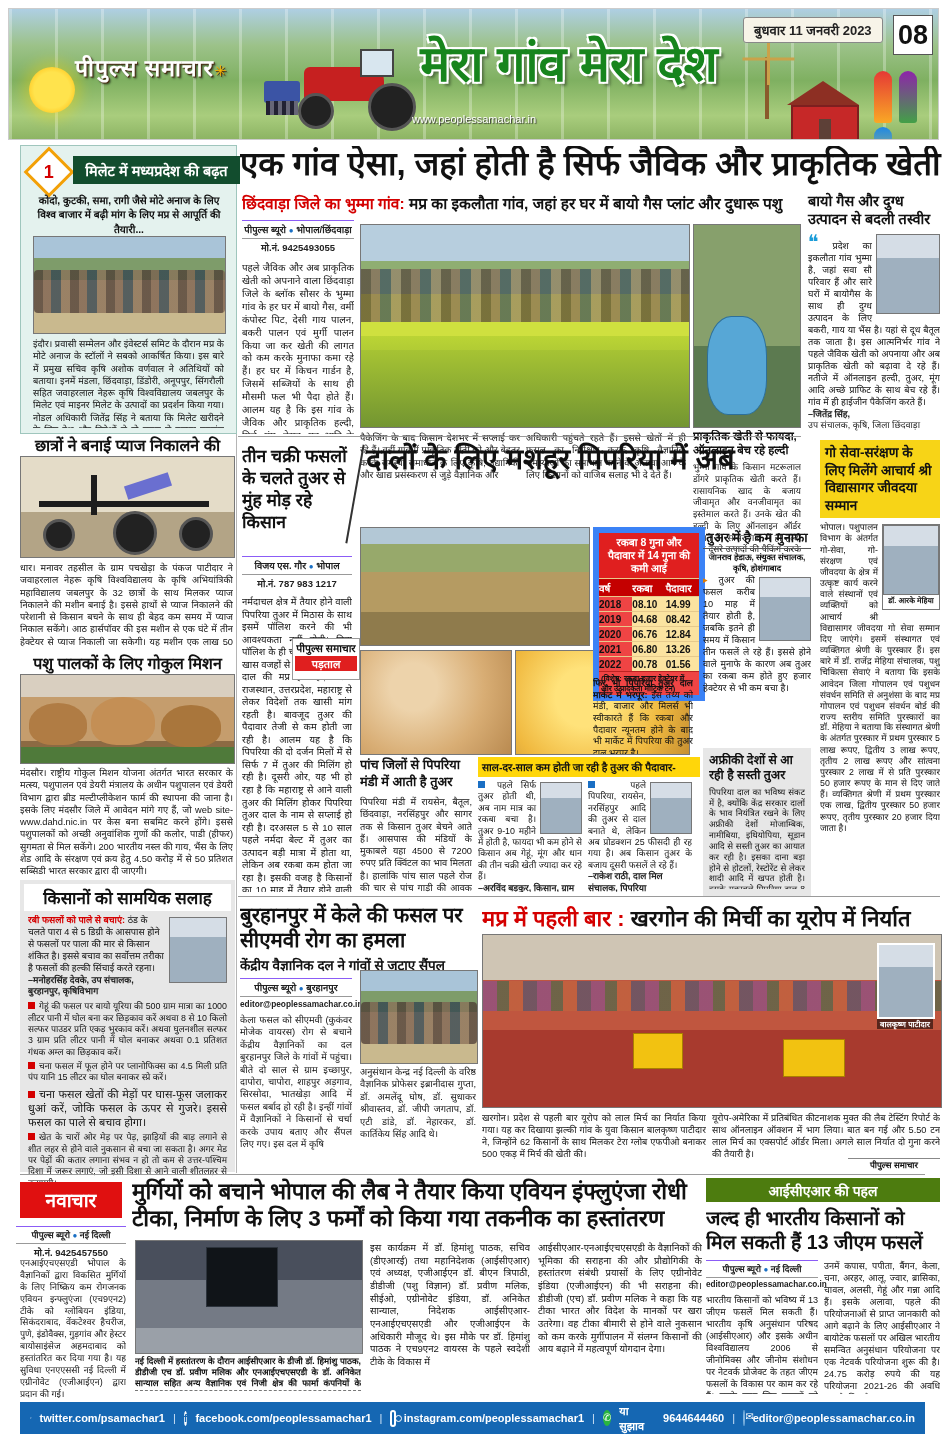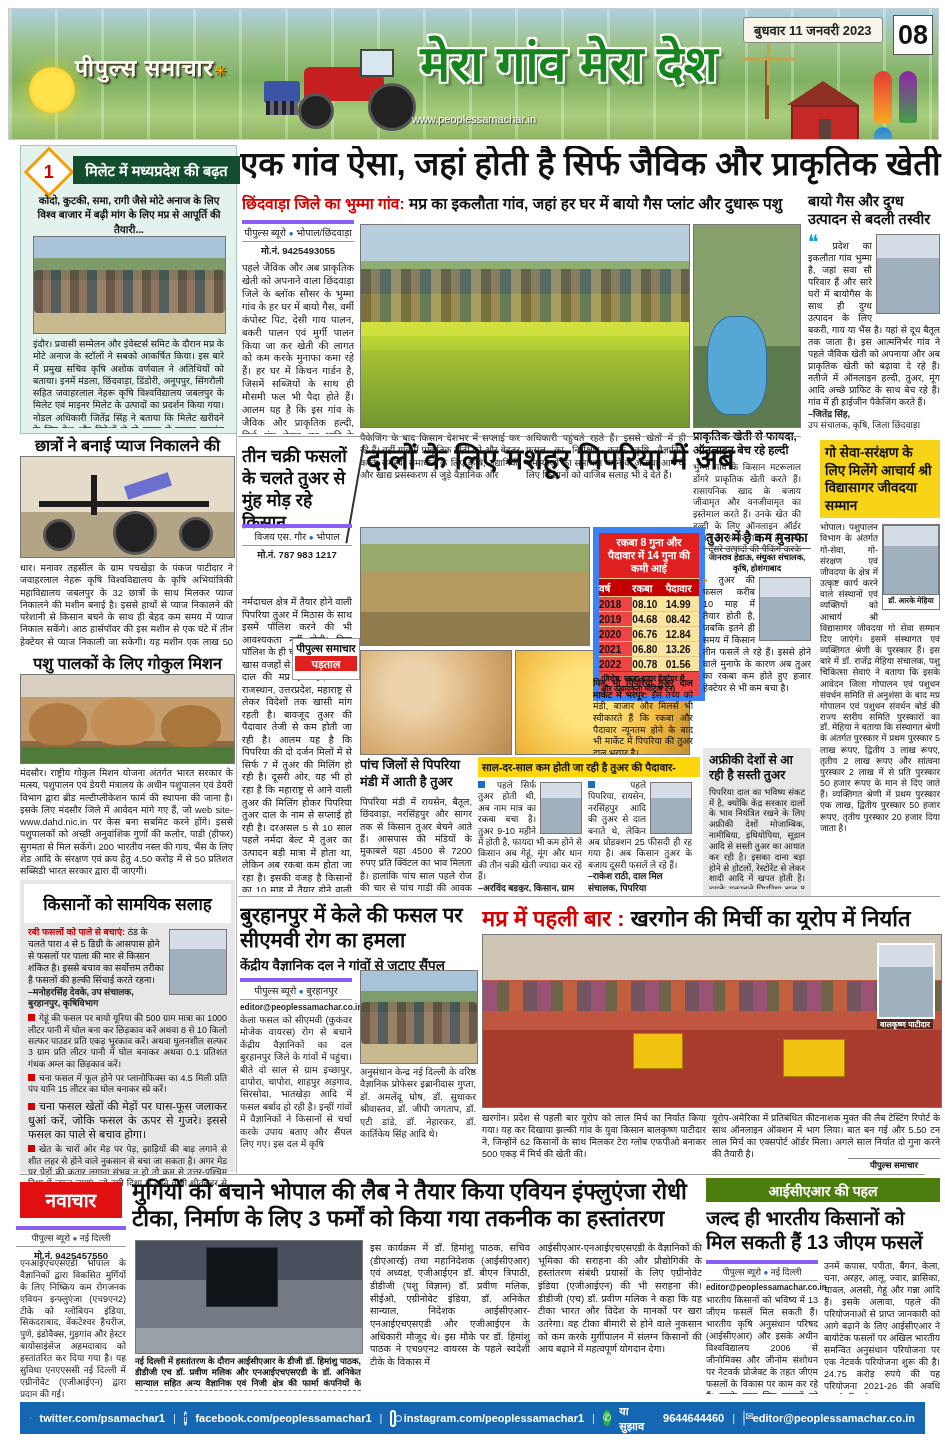--- a/index.html
+++ b/index.html
@@ -52,21 +52,21 @@
   .ph-chili{background:linear-gradient(180deg,#cfc5b4 0 26%,#c0563f 26% 55%,#a83a2e 55% 100%);}
   .crate{position:absolute;background:#f2c211;border:1px solid #a97f00;}
   .ph-group{background:linear-gradient(180deg,#494f5c 0 35%,#747a85 35% 78%,#9aa0a8 78% 100%);}
   .banner-dark{position:absolute;background:#101418;border:1px solid #2c333c;}
   .ph-portrait{background:linear-gradient(180deg,#d5dde6 0 30%,#9fb0bf 30% 100%);}
   .ph-drum{background:linear-gradient(180deg,#87a06c 0 60%,#5c7a50 60% 100%);}
   .drum{position:absolute;left:12%;top:45%;width:55%;height:48%;background:#57a7d6;border-radius:40% 40% 35% 35%;border:1px solid #2d6f99;}
 
   
   .kick-red{color:#d40000;}
-  .byline{font-size:9.5px;font-weight:normal;color:#222;border-top:4px solid #8b5cf6;border-bottom:1px solid #999;padding:2px 0;}
+  .byline{font-size:9.5px;font-weight:bold;color:#222;border-top:1px solid #8b5cf6;border-bottom:1px solid #999;padding:2px 0;}
   .phone{font-size:9.5px;font-weight:bold;color:#222;padding-top:2px;}
   .dot{color:#1a6fc4;font-size:8px;}
   .body-txt{font-size:9.8px;line-height:1.32;color:#141414;}
   .sig{font-size:9px;font-weight:bold;text-align:left;color:#222;}
   .red-sq{display:inline-block;width:7px;height:7px;background:#d40000;margin-right:4px;}
   .blue-sq{display:inline-block;width:7px;height:7px;background:#1a6fc4;margin-right:4px;}
   .quote-glyph{color:#1a9cd8;font-size:20px;line-height:1;}
   .float-portrait{float:right;margin:2px 0 2px 4px;border:1px solid #777;position:relative;}
 
   
@@ -182,21 +182,21 @@
     <div class="photo ph-cows" style="left:0;top:22px;width:213px;height:88px;">
       <div class="cow-patch" style="left:8px;top:28px;width:58px;height:42px;"></div>
       <div class="cow-patch" style="left:70px;top:22px;width:64px;height:48px;background:#c48f55;"></div>
       <div class="cow-patch" style="left:140px;top:30px;width:60px;height:42px;background:#a9763c;"></div>
       <div class="abs" style="left:0;bottom:0;width:100%;height:16px;background:#4f7a3a;"></div>
     </div>
     <div class="abs body-txt j ov" style="left:0;top:115px;width:213px;height:108px;font-size:9.3px;">मंदसौर। राष्ट्रीय गोकुल मिशन योजना अंतर्गत भारत सरकार के मत्स्य, पशुपालन एवं डेयरी मंत्रालय के अधीन पशुपालन एवं डेयरी विभाग द्वारा ब्रीड मल्टीप्लीकेशन फार्म की स्थापना की जाना है। इसके लिए मंदसौर जिले में आवेदन मांगे गए हैं, जो web site- www.dahd.nic.in पर केस बना सबमिट करने होंगे। इससे पशुपालकों को अच्छी अनुवांशिक गुणों की कलोर, पाडी (हीफर) सुगमता से मिल सकेंगे। 200 भारतीय नस्ल की गाय, भैंस के लिए शेड आदि के संरक्षण एवं क्रय हेतु 4.50 करोड़ में से 50 प्रतिशत सब्सिडी भारत सरकार द्वारा दी जाएगी।</div>
   </section>
 
   <section class="abs gray-box" style="left:20px;top:880px;width:215px;height:292px;box-sizing:border-box;padding:6px 8px;">
-    <div class="b c" style="font-size:17px;background:#fff;margin:-2px -4px 4px;padding:8px 0;">किसानों को सामयिक सलाह</div>
+    <div class="b c" style="font-size:17px;background:#fff;margin:-2px -4px 4px;padding:2px 0;">किसानों को सामयिक सलाह</div>
     <div class="ov" style="font-size:9.2px;line-height:1.3;">
       <span class="photo ph-portrait float-portrait" style="position:relative;display:block;width:56px;height:64px;"></span>
       <span class="b kick-red">रबी फसलों को पाले से बचाएं:</span>
       <span>ठंड के चलते पारा 4 से 5 डिग्री के आसपास होने से फसलों पर पाला की मार से किसान शंकित है। इससे बचाव का सर्वोत्तम तरीका है फसलों की हल्की सिंचाई करते रहना।</span>
       <div class="sig">–मनोहरसिंह देवके, उप संचालक, बुरहानपुर, कृषिविभाग</div>
     </div>
     <div style="clear:both;height:3px;"></div>
     <div class="j" style="font-size:8.9px;line-height:1.28;"><span class="red-sq"></span><span>गेहूं की फसल पर बायो यूरिया की 500 ग्राम मात्रा का 1000 लीटर पानी में घोल बना कर छिड़काव करें अथवा 8 से 10 किलो सल्फर पाउडर प्रति एकड़ भुरकाव करें। अथवा घुलनशील सल्फर 3 ग्राम प्रति लीटर पानी में घोल बनाकर अथवा 0.1 प्रतिशत गंधक अम्ल का छिड़काव करें।</span></div>
     <div class="j" style="font-size:8.9px;line-height:1.28;margin-top:3px;"><span class="red-sq"></span><span>चना फसल में फूल होने पर प्लानोफिक्स का 4.5 मिली प्रति पंप यानि 15 लीटर का घोल बनाकर स्प्रे करें।</span></div>
     <div class="j" style="font-size:11px;line-height:1.28;margin-top:3px;"><span class="red-sq"></span><span>चना फसल खेतों की मेड़ों पर घास-फूस जलाकर धुआं करें, जोकि फसल के ऊपर से गुजरे। इससे फसल का पाले से बचाव होगा।</span></div>
@@ -244,21 +244,21 @@
   <section>
     <div class="hr" style="left:238px;top:436px;width:563px;"></div>
 
     <div class="abs b ov" style="left:242px;top:446px;width:106px;height:106px;font-size:17.5px;line-height:1.25;">तीन चक्री फसलों के चलते तुअर से मुंह मोड़ रहे किसान</div>
     <div class="abs" style="left:354px;top:444px;width:2px;height:100px;background:#333;transform:rotate(10deg);"></div>
 
     <div class="abs b ov" style="left:366px;top:442px;width:448px;height:96px;font-size:29px;line-height:1.18;">
       <div>दालों के लिए मशहूर पिपरिया में अब</div>
     </div>
 
-    <div class="abs c" style="left:242px;top:524px;width:110px;">
+    <div class="abs c" style="left:242px;top:556px;width:110px;">
       <div class="byline"><span>विजय एस. गौर</span> <span class="dot">●</span> <span>भोपाल</span></div>
       <div class="phone c">मो.नं. 787 983 1217</div>
     </div>
 
     <div class="abs body-txt j ov" style="left:242px;top:596px;width:110px;height:296px;font-size:9.5px;">नर्मदाचल क्षेत्र में तैयार होने वाली पिपरिया तुअर में मिठास के साथ इसमें पॉलिश करने की भी आवश्यकता नहीं होती। बिना पॉलिश के ही चमचमाती है। इन्हीं खास वजहों से पिपरिया की तुअर दाल की मप्र ही नहीं, बल्कि राजस्थान, उत्तरप्रदेश, महाराष्ट्र से लेकर विदेशों तक खासी मांग रहती है। बावजूद तुअर की पैदावार तेजी से कम होती जा रही है। आलम यह है कि पिपरिया की दो दर्जन मिलों में से सिर्फ 7 में तुअर की मिलिंग हो रही है। दूसरी ओर, यह भी हो रहा है कि महाराष्ट्र से आने वाली तुअर की मिलिंग होकर पिपरिया तुअर दाल के नाम से सप्लाई हो रही है। दरअसल 5 से 10 साल पहले नर्मदा बेल्ट में तुअर का उत्पादन बड़ी मात्रा में होता था, लेकिन अब रकबा कम होता जा रहा है। इसकी वजह है किसानों का 10 माह में तैयार होने वाली तुअर के बजाय तीन फसलें ले रहे हैं। इसमें गेहूं, मूंग, चना आदि में कम लागत और ज्यादा मुनाफा हो रहा है।</div>
     <div class="abs badge-padtal" style="left:292px;top:638px;width:62px;height:36px;padding:2px;">
       <div class="l1">पीपुल्स समाचार</div>
       <div class="l2">पड़ताल</div>
     </div>
 

